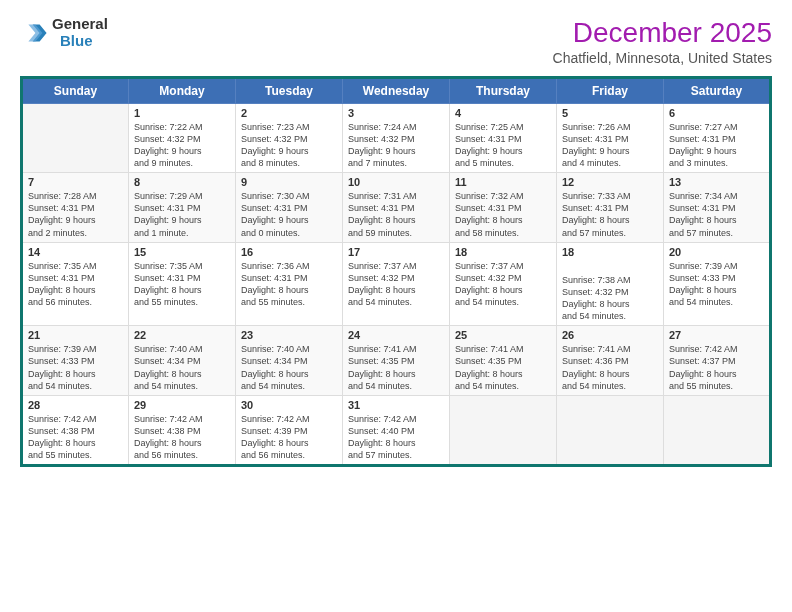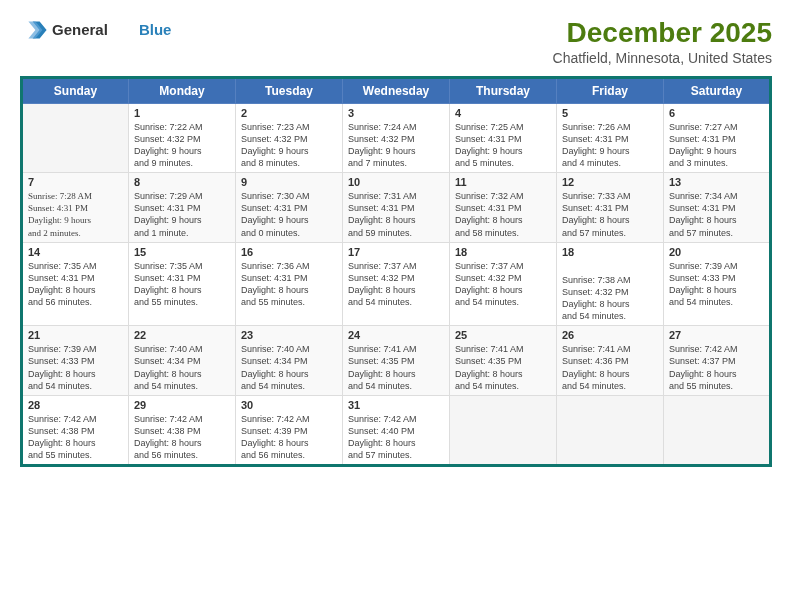--- a/index.html
+++ b/index.html
@@ -22,45 +22,45 @@
       align-items: flex-start;
       margin-bottom: 10px;
     }
     .logo {
       display: flex;
       align-items: center;
       gap: 4px;
     }
     .logo-text {
       display: flex;
-      flex-direction: row;
+      flex-direction: column;
       line-height: 1.1;
-      gap: 31px;
     }
     .logo-general {
       font-size: 15px;
       font-weight: bold;
       color: #333;
     }
     .logo-blue {
       font-size: 15px;
       font-weight: bold;
       color: #2980b9;
+      margin-left: 8px;
     }
     .logo-icon {
       width: 28px;
       height: 28px;
     }
     .title-block {
       text-align: right;
     }
     .main-title {
       font-size: 28px;
-      font-weight: bold;
-      color: #4d7c0f;
+      font-weight: normal;
+      color: #a21caf;
       line-height: 1.2;
     }
     .subtitle {
       font-size: 14px;
       color: #555;
       text-align: right;
     }
     .calendar {
       width: 100%;
       border-collapse: collapse;
@@ -179,21 +179,21 @@
             <span class="day-num">6</span>
             <div class="day-info" style="white-space: pre-line;">Sunrise: 7:27 AM
 Sunset: 4:31 PM
 Daylight: 9 hours
 and 3 minutes.</div>
           </td>
         </tr>
         <tr>
           <td>
             <span class="day-num">7</span>
-            <div class="day-info" style="white-space: pre-line; font-family: Liberation Serif, serif;">Sunrise: 7:28 AM
+            <div class="day-info" style="white-space: pre-line;">Sunrise: 7:28 AM
 Sunset: 4:31 PM
 Daylight: 9 hours
 and 2 minutes.</div>
           </td>
           <td>
             <span class="day-num">8</span>
             <div class="day-info" style="white-space: pre-line;">Sunrise: 7:29 AM
 Sunset: 4:31 PM
 Daylight: 9 hours
 and 1 minute.</div>

